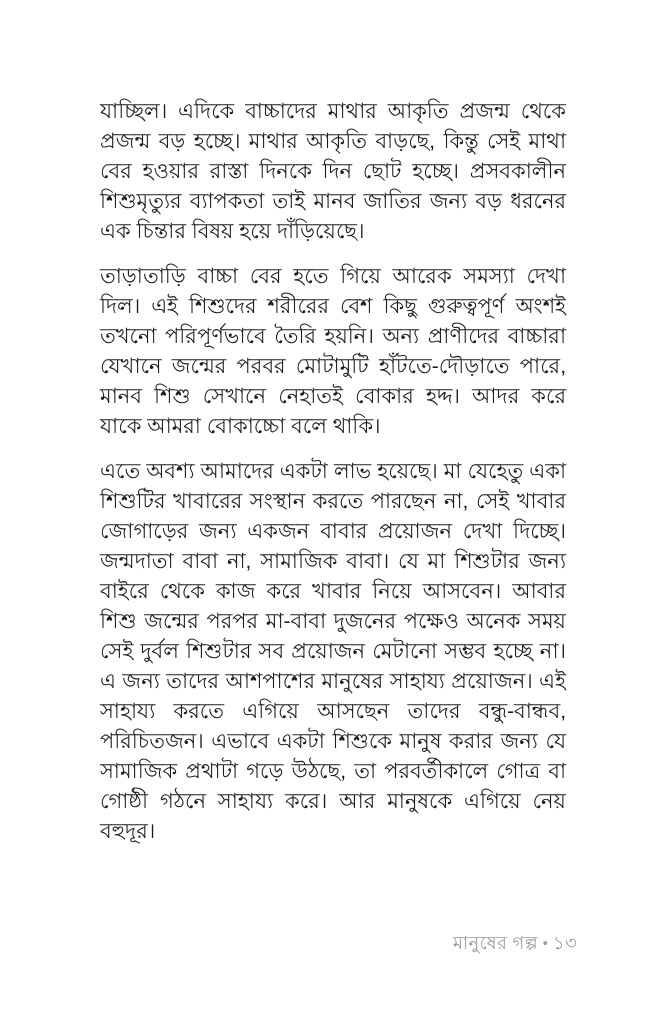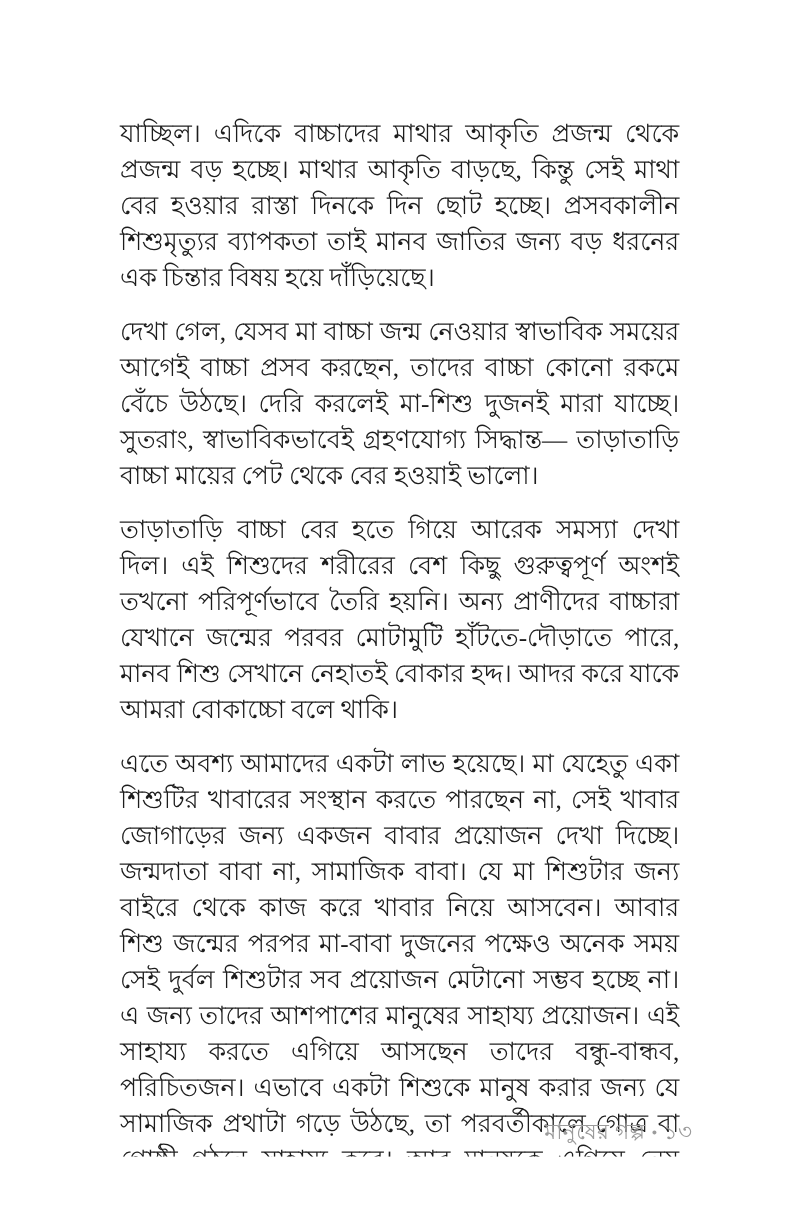--- a/index.html
+++ b/index.html
@@ -6,21 +6,21 @@
     margin: 0;
     padding: 0;
     background: #ffffff;
   }
   .book-page {
     position: relative;
     width: 663px;
     height: 964px;
     background: #ffffff;
     overflow: hidden;
-    font-family: Liberation Serif, serif;
+    font-family: Liberation Sans, sans-serif;
     color: #1c1c1c;
   }
   .content {
     position: absolute;
     top: 96px;
     left: 100px;
     width: 466px;
   }
   .content p {
     margin: 0 0 15px 0;
@@ -50,21 +50,20 @@
 </style>
 </head>
 <body>
 
 <div class="book-page">
 
   <div class="content">
 
     <p>যাচ্ছিল। এদিকে বাচ্চাদের মাথার আকৃতি প্রজন্ম থেকে প্রজন্ম বড় হচ্ছে। মাথার আকৃতি বাড়ছে, কিন্তু সেই মাথা বের হওয়ার রাস্তা দিনকে দিন ছোট হচ্ছে। প্রসবকালীন শিশুমৃত্যুর ব্যাপকতা তাই মানব জাতির জন্য বড় ধরনের এক চিন্তার বিষয় হয়ে দাঁড়িয়েছে।</p>
 
-    <p>দেখা গেল, যেসব মা বাচ্চা জন্ম নেওয়ার স্বাভাবিক সময়ের আগেই বাচ্চা প্রসব করছেন, তাদের বাচ্চা কোনো রকমে বেঁচে উঠছে। দেরি করলেই মা-শিশু দুজনই মারা যাচ্ছে। সুতরাং, স্বাভাবিকভাবেই গ্রহণযোগ্য সিদ্ধান্ত— তাড়াতাড়ি বাচ্চা মায়ের পেট থেকে বের হওয়াই ভালো।</p>
 
     <p>তাড়াতাড়ি বাচ্চা বের হতে গিয়ে আরেক সমস্যা দেখা দিল। এই শিশুদের শরীরের বেশ কিছু গুরুত্বপূর্ণ অংশই তখনো পরিপূর্ণভাবে তৈরি হয়নি। অন্য প্রাণীদের বাচ্চারা যেখানে জন্মের পরবর মোটামুটি হাঁটতে-দৌড়াতে পারে, মানব শিশু সেখানে নেহাতই বোকার হদ্দ। আদর করে যাকে আমরা বোকাচ্চো বলে থাকি।</p>
 
     <p>এতে অবশ্য আমাদের একটা লাভ হয়েছে। মা যেহেতু একা শিশুটির খাবারের সংস্থান করতে পারছেন না, সেই খাবার জোগাড়ের জন্য একজন বাবার প্রয়োজন দেখা দিচ্ছে। জন্মদাতা বাবা না, সামাজিক বাবা। যে মা শিশুটার জন্য বাইরে থেকে কাজ করে খাবার নিয়ে আসবেন। আবার শিশু জন্মের পরপর মা-বাবা দুজনের পক্ষেও অনেক সময় সেই দুর্বল শিশুটার সব প্রয়োজন মেটানো সম্ভব হচ্ছে না। এ জন্য তাদের আশপাশের মানুষের সাহায্য প্রয়োজন। এই সাহায্য করতে এগিয়ে আসছেন তাদের বন্ধু-বান্ধব, পরিচিতজন। এভাবে একটা শিশুকে মানুষ করার জন্য যে সামাজিক প্রথাটা গড়ে উঠছে, তা পরবর্তীকালে গোত্র বা গোষ্ঠী গঠনে সাহায্য করে। আর মানুষকে এগিয়ে নেয় বহুদূর।</p>
 
   </div>
 
   <div class="page-footer">
     <span>মানুষের গল্প</span><span class="bullet">•</span><span>১৩</span>
   </div>

